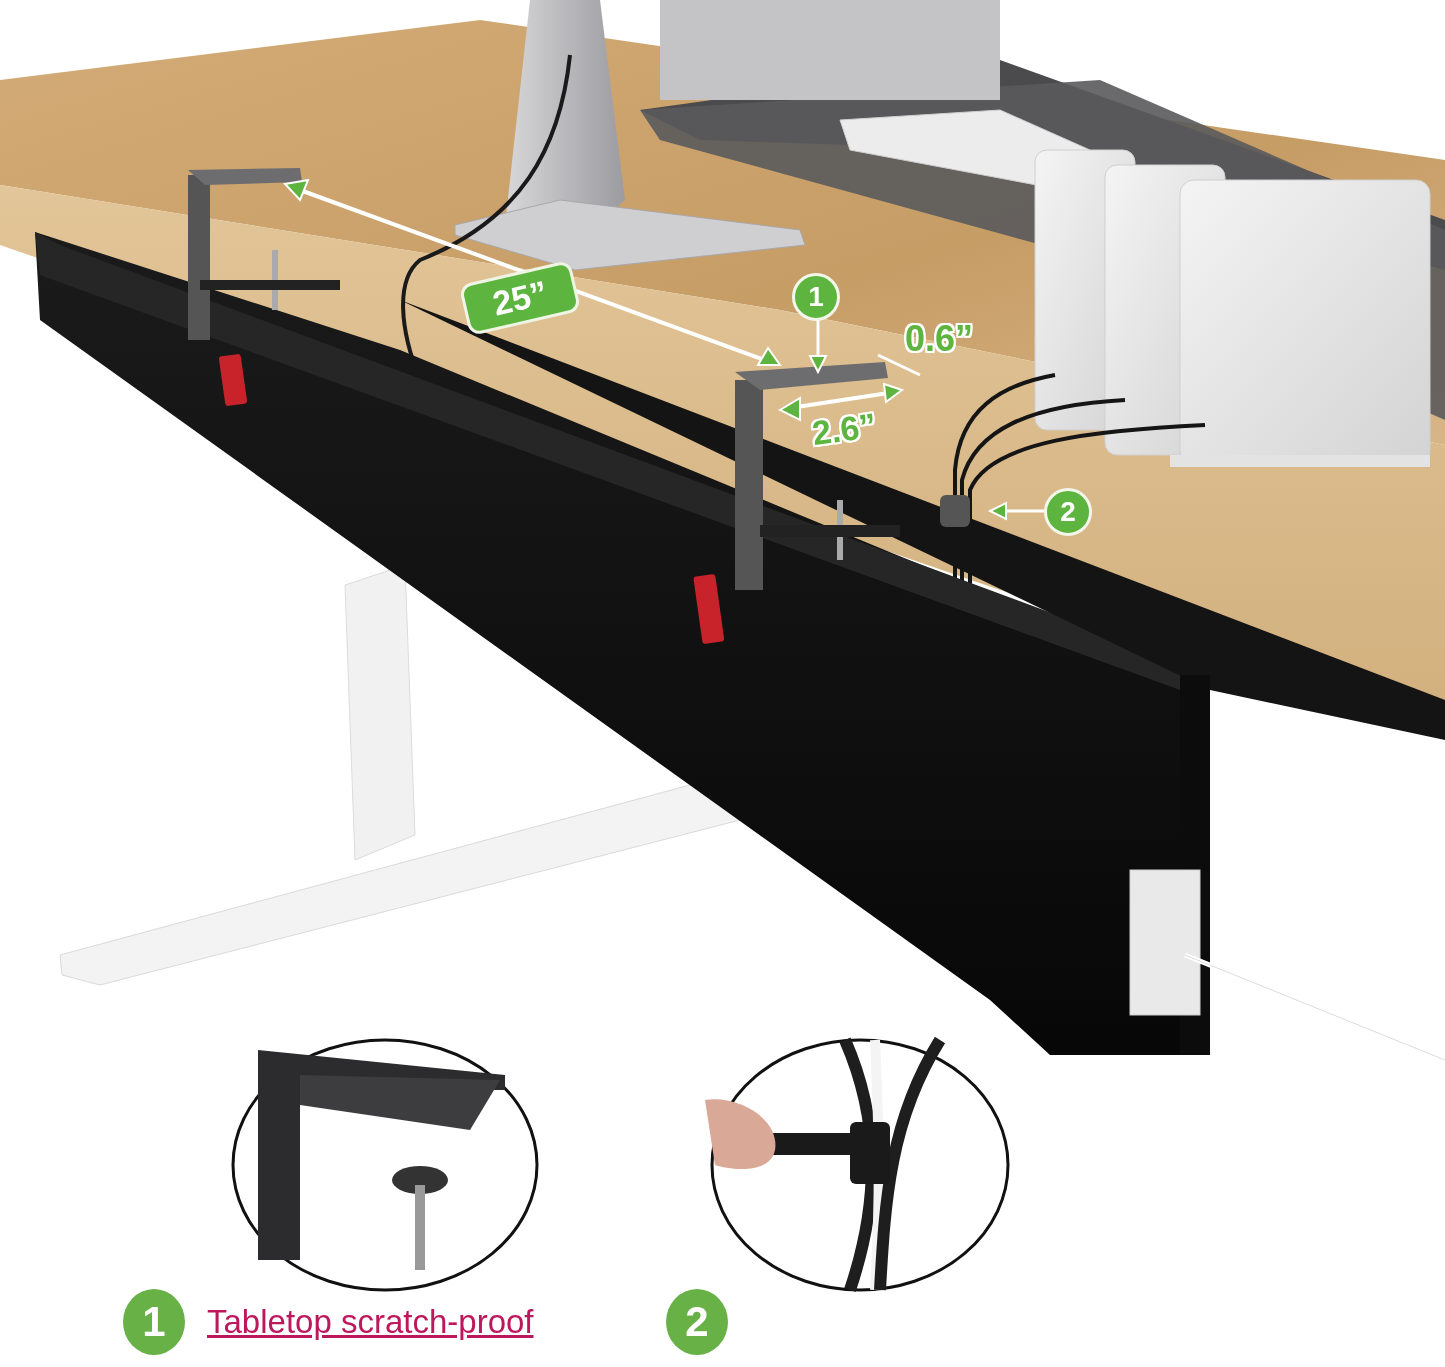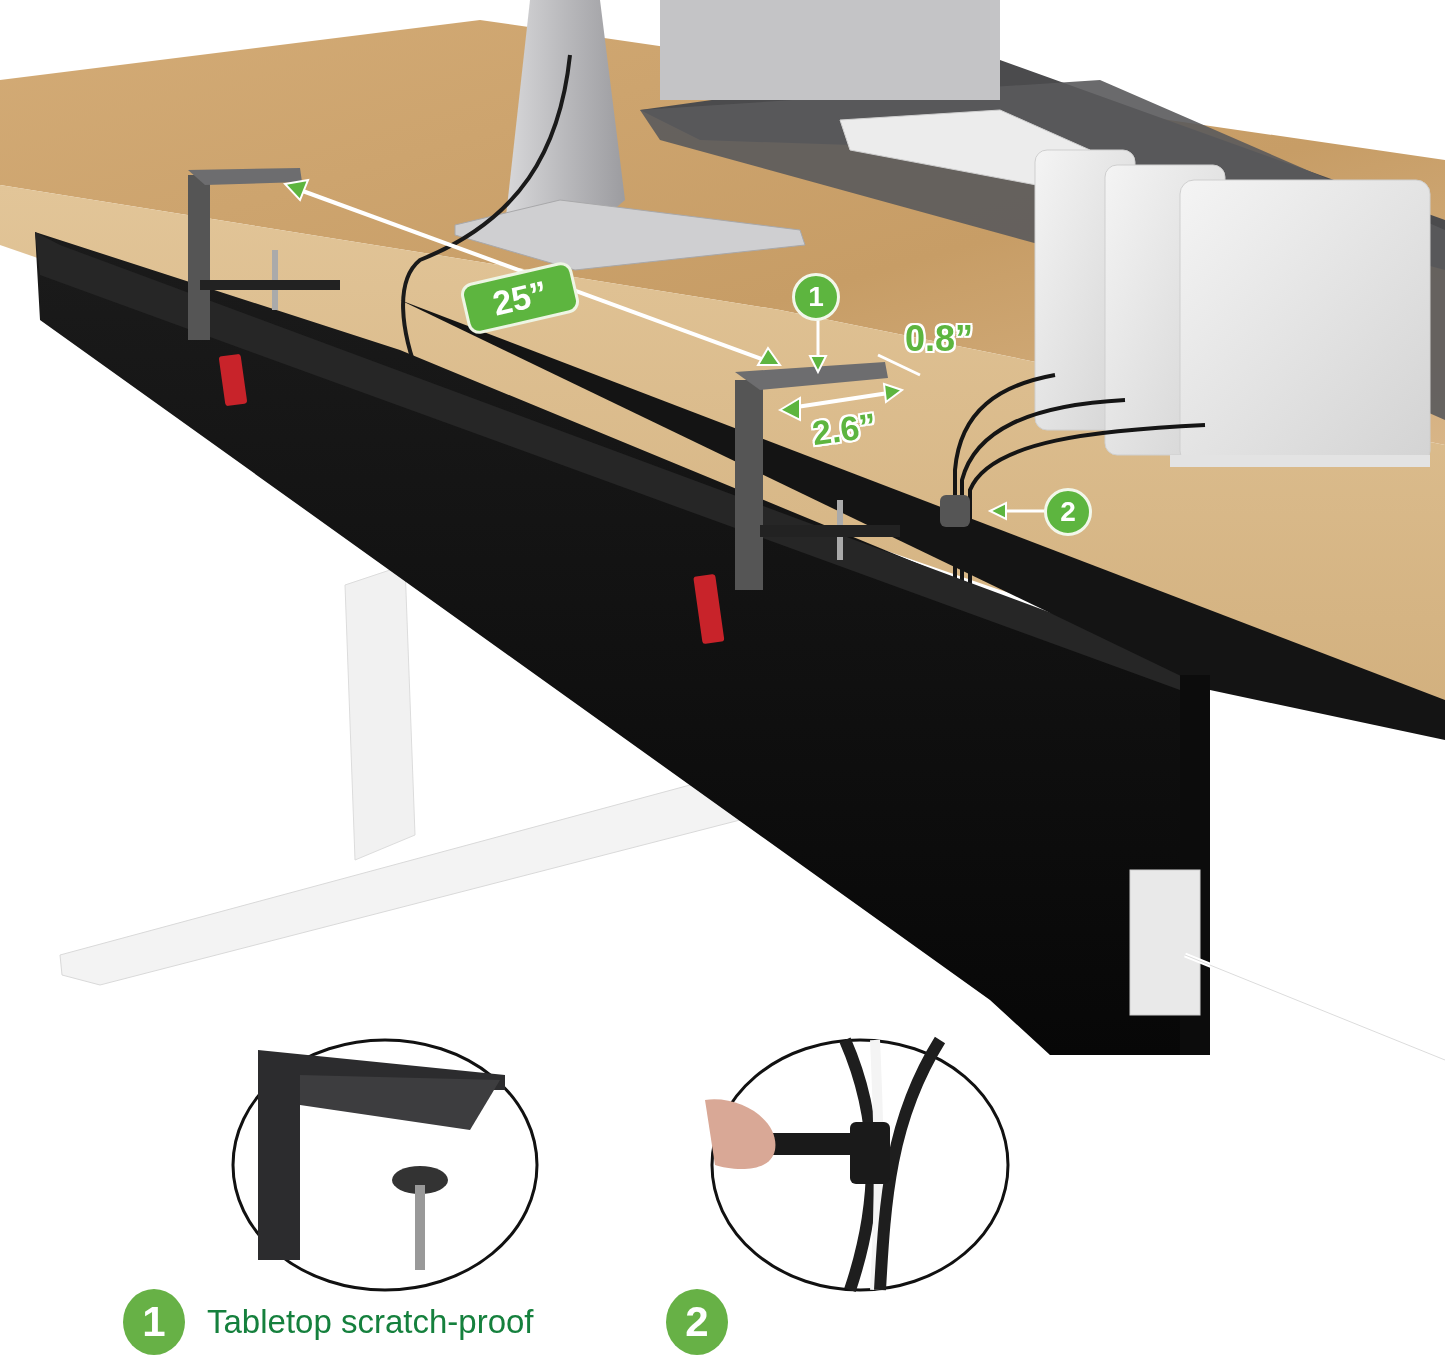--- a/index.html
+++ b/index.html
@@ -7,21 +7,21 @@
   svg.scene{position:absolute;left:0;top:0;}
   .dim-label{position:absolute;color:#5db53f;font-weight:bold;font-family:"Liberation Sans",sans-serif;
     text-shadow:-2px -2px 0 #fff,2px -2px 0 #fff,-2px 2px 0 #fff,2px 2px 0 #fff,0 2px 0 #fff,0 -2px 0 #fff,2px 0 0 #fff,-2px 0 0 #fff;}
   .pill{position:absolute;background:#5db53f;color:#fff;font-weight:bold;border:3px solid #eef5e4;border-radius:12px;
     font-family:"Liberation Sans",sans-serif;text-align:center;transform:rotate(-13deg);}
   .badge{position:absolute;border-radius:50%;background:#5db53f;border:3px solid #f2f7ea;color:#fff;font-weight:bold;
     display:flex;align-items:center;justify-content:center;font-family:"Liberation Sans",sans-serif;}
   .feature{position:absolute;display:flex;align-items:center;}
   .feature .num{width:62px;height:66px;border-radius:50%;background:#67b146;color:#fff;font-size:42px;font-weight:bold;
     display:flex;align-items:center;justify-content:center;}
-  .feature .txt{margin-left:22px;font-size:33px;color:#15803d;font-family:"Liberation Sans",sans-serif;}
+  .feature .txt{margin-left:22px;font-size:33px;color:#be185d;font-family:"Liberation Sans",sans-serif;text-decoration:underline;}
 </style>
 </head>
 <body>
 
 <div id="stage">
 
   <svg class="scene" width="1445" height="1367" viewBox="0 0 1445 1367">
     <defs>
       <linearGradient id="wood" x1="0" y1="0" x2="1" y2="1">
         <stop offset="0" stop-color="#d3ab76"></stop>
@@ -135,21 +135,21 @@
       <path d="M875,1040 C880,1150 880,1200 875,1290" stroke="#f4f4f4" stroke-width="10" fill="none"></path>
       <path d="M940,1040 C890,1120 885,1200 880,1290" stroke="#1e1e1e" stroke-width="12" fill="none"></path>
       <rect x="770" y="1133" width="115" height="22" fill="#1a1a1a"></rect>
       <rect x="850" y="1122" width="40" height="62" rx="6" fill="#1a1a1a"></rect>
       <path d="M705,1100 C740,1095 780,1120 775,1150 C770,1175 730,1170 715,1165 Z" fill="#d9a896"></path>
     </g>
   </svg>
 
   <div class="pill" style="left:463px;top:272px;width:108px;height:46px;line-height:46px;font-size:34px;">25”</div>
   <div class="dim-label" style="left:812px;top:410px;font-size:34px;transform:rotate(-8deg);">2.6”</div>
-  <div class="dim-label" style="left:905px;top:318px;font-size:36px;">0.8”</div>
+  <div class="dim-label" style="left:905px;top:318px;font-size:36px;">0.6”</div>
 
   <div class="badge" style="left:792px;top:273px;width:42px;height:42px;font-size:28px;">1</div>
   <div class="badge" style="left:1044px;top:488px;width:42px;height:42px;font-size:28px;">2</div>
 
   <div class="feature" style="left:123px;top:1289px;">
     <div class="num">1</div>
     <div class="txt">Tabletop scratch-proof</div>
   </div>
   <div class="feature" style="left:666px;top:1289px;">
     <div class="num">2</div>

